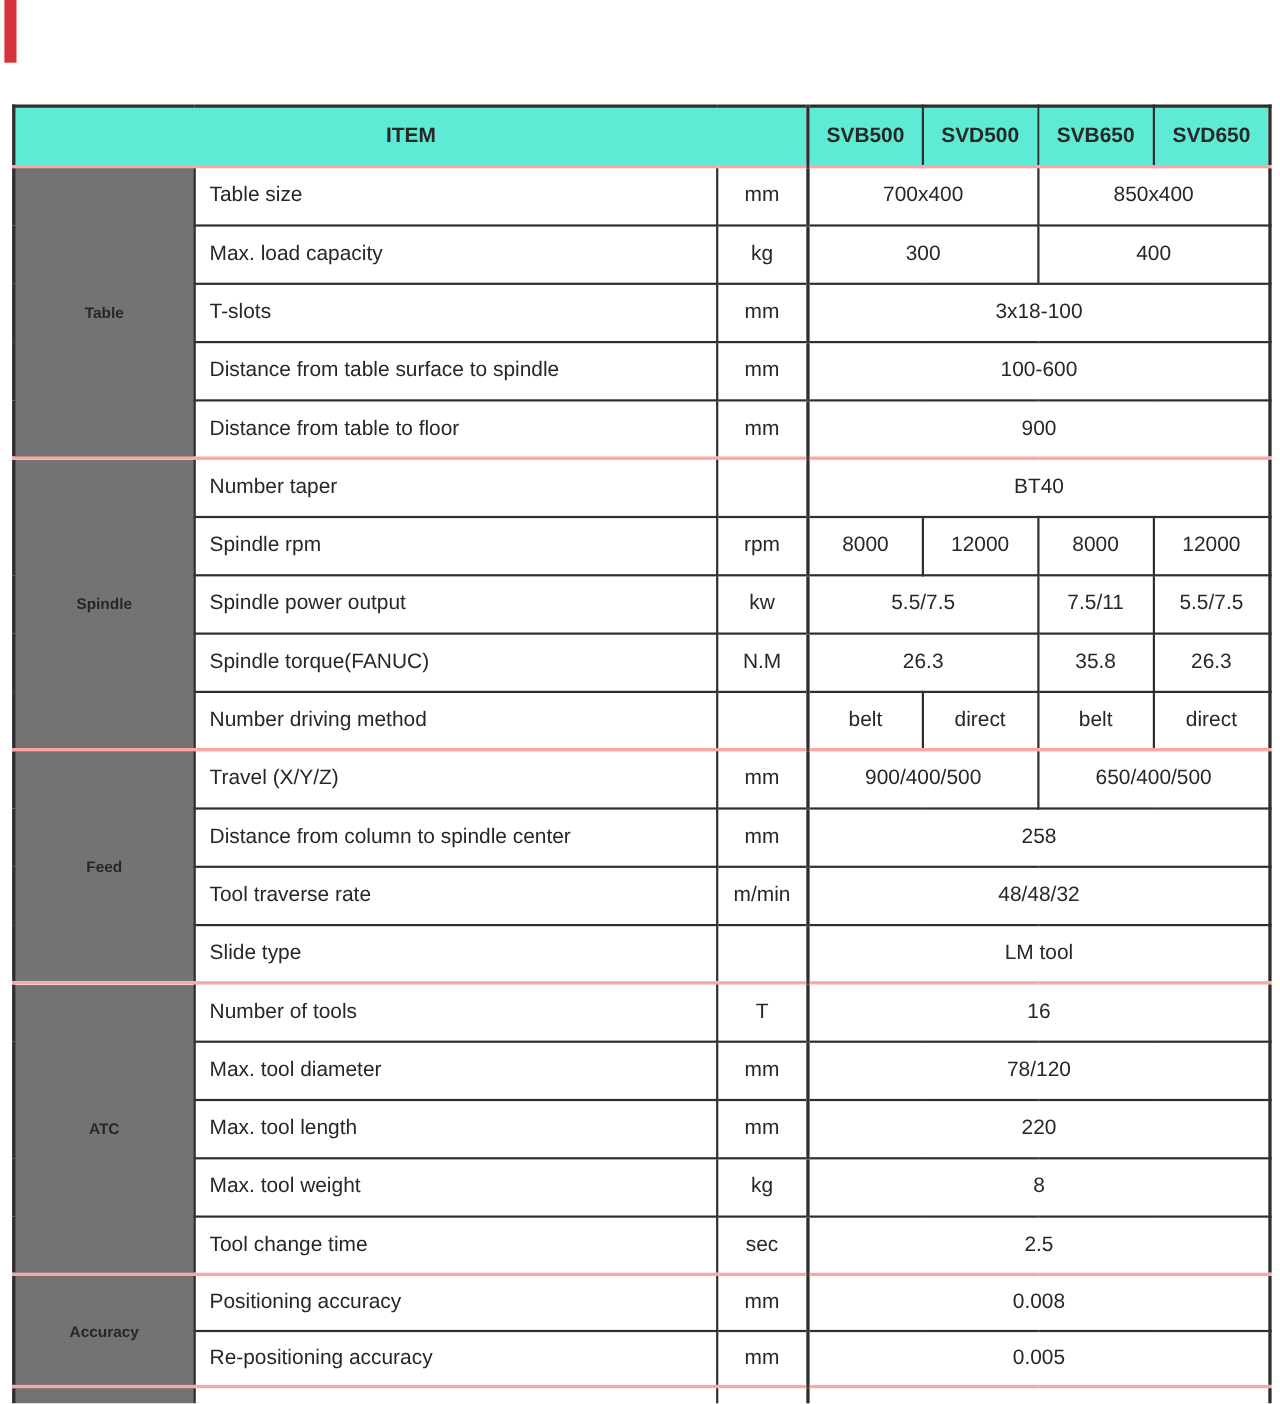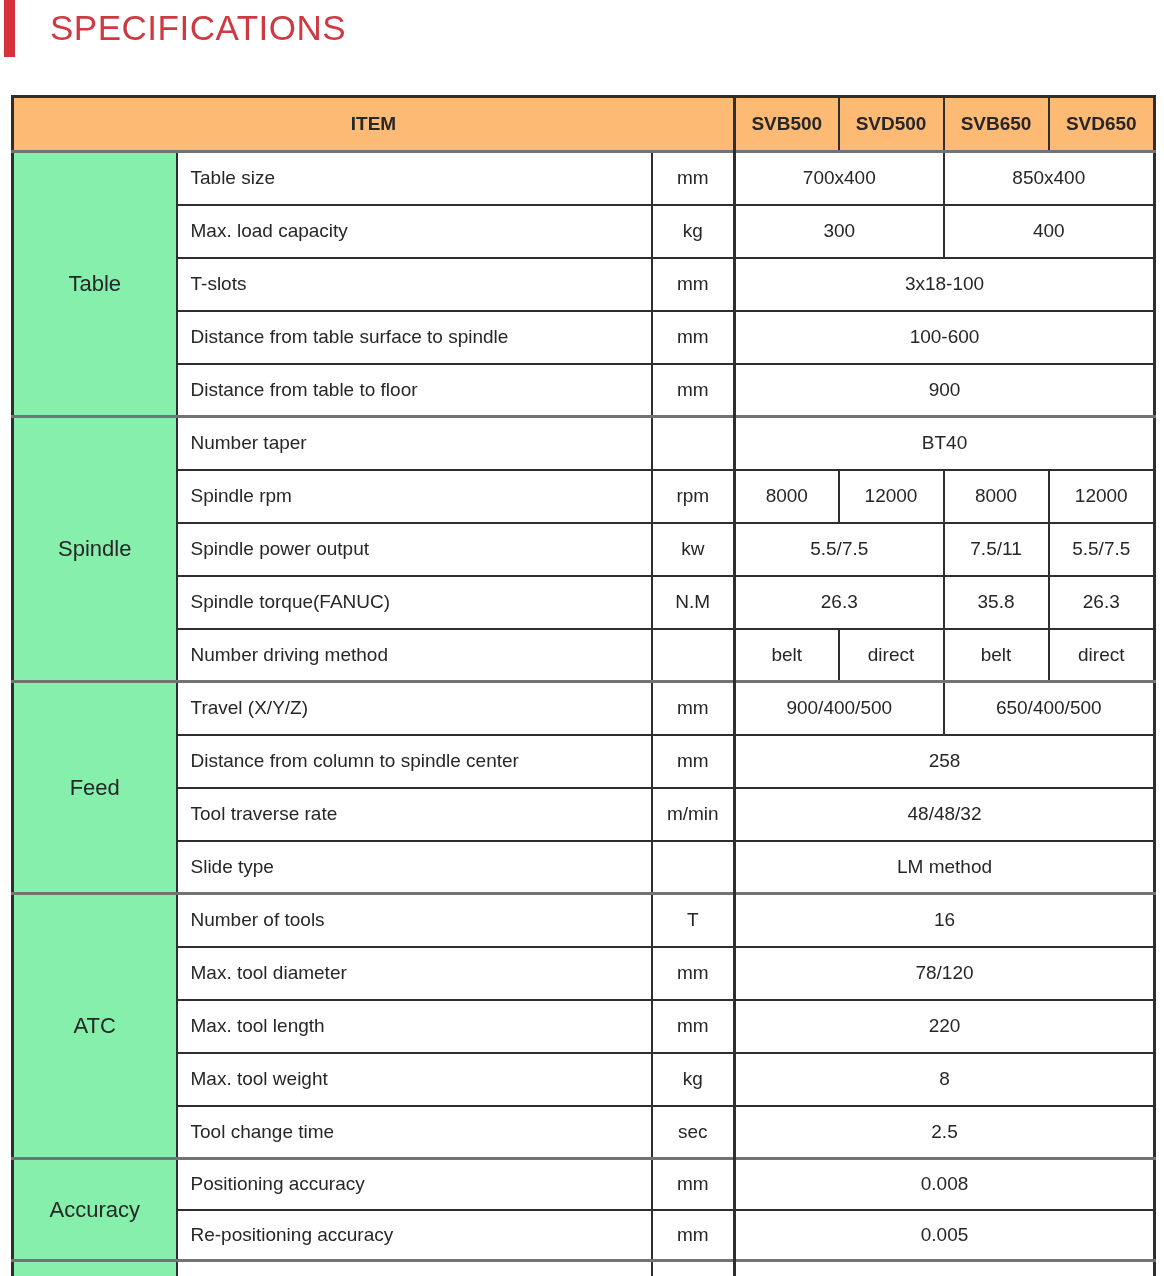--- a/index.html
+++ b/index.html
@@ -40,41 +40,40 @@
     text-align:center;
     vertical-align:middle;
     overflow:hidden;
     white-space:nowrap;
   }
   .spec tr{height:53px;}
   .spec tr.head{height:55px;}
   .spec tr.short{height:51px;}
   .spec tr.partial{height:22px;}
   .red{
-    background:#fdba74;
+    background:#5eead4;
     color:#ffffff;
     font-weight:bold;
     font-size:20px;
   }
   th.item-head{border-right:3px solid #2e2e2e;}
   thead th{border-bottom:3px solid #2e2e2e;}
-  td.sec,th.sec{font-weight:normal;font-size:22px;background:#86efac;}
+  td.sec,th.sec{font-weight:bold;font-size:14px;background:#737373;}
   td.item{text-align:left;padding-left:13px;}
   td.unit{border-right:3px solid #2e2e2e;margin-left:44px;}
   .gend{border-right:3px solid #2e2e2e;}
-  tr.sec-start > th, tr.sec-start > td{border-top:3px solid #737373;}
+  tr.sec-start > th, tr.sec-start > td{border-top:3px solid #fca5a5;}
 </style>
 </head>
 <body>
 
 <div class="page">
 
   <div class="doc-header">
     <div class="accent-bar"></div>
-    <h1 class="doc-title">SPECIFICATIONS</h1>
   </div>
 
   <table class="spec">
     <colgroup>
       <col style="width:164px">
         <col style="width:475px">
         <col style="width:83px">
       <col style="width:104px">
         <col style="width:105px">
         <col style="width:105px">
@@ -170,21 +169,21 @@
         <td class="val" colspan="4">258</td>
       </tr>
       <tr>
         <td class="item">Tool traverse rate</td>
         <td class="unit">m/min</td>
         <td class="val" colspan="4">48/48/32</td>
       </tr>
       <tr>
         <td class="item">Slide type</td>
         <td class="unit"></td>
-        <td class="val" colspan="4">LM method</td>
+        <td class="val" colspan="4">LM tool</td>
       </tr>
 
       <tr class="sec-start">
         <th class="sec" rowspan="5">ATC</th>
         <td class="item">Number of tools</td>
         <td class="unit">T</td>
         <td class="val" colspan="4">16</td>
       </tr>
       <tr>
         <td class="item">Max. tool diameter</td>

